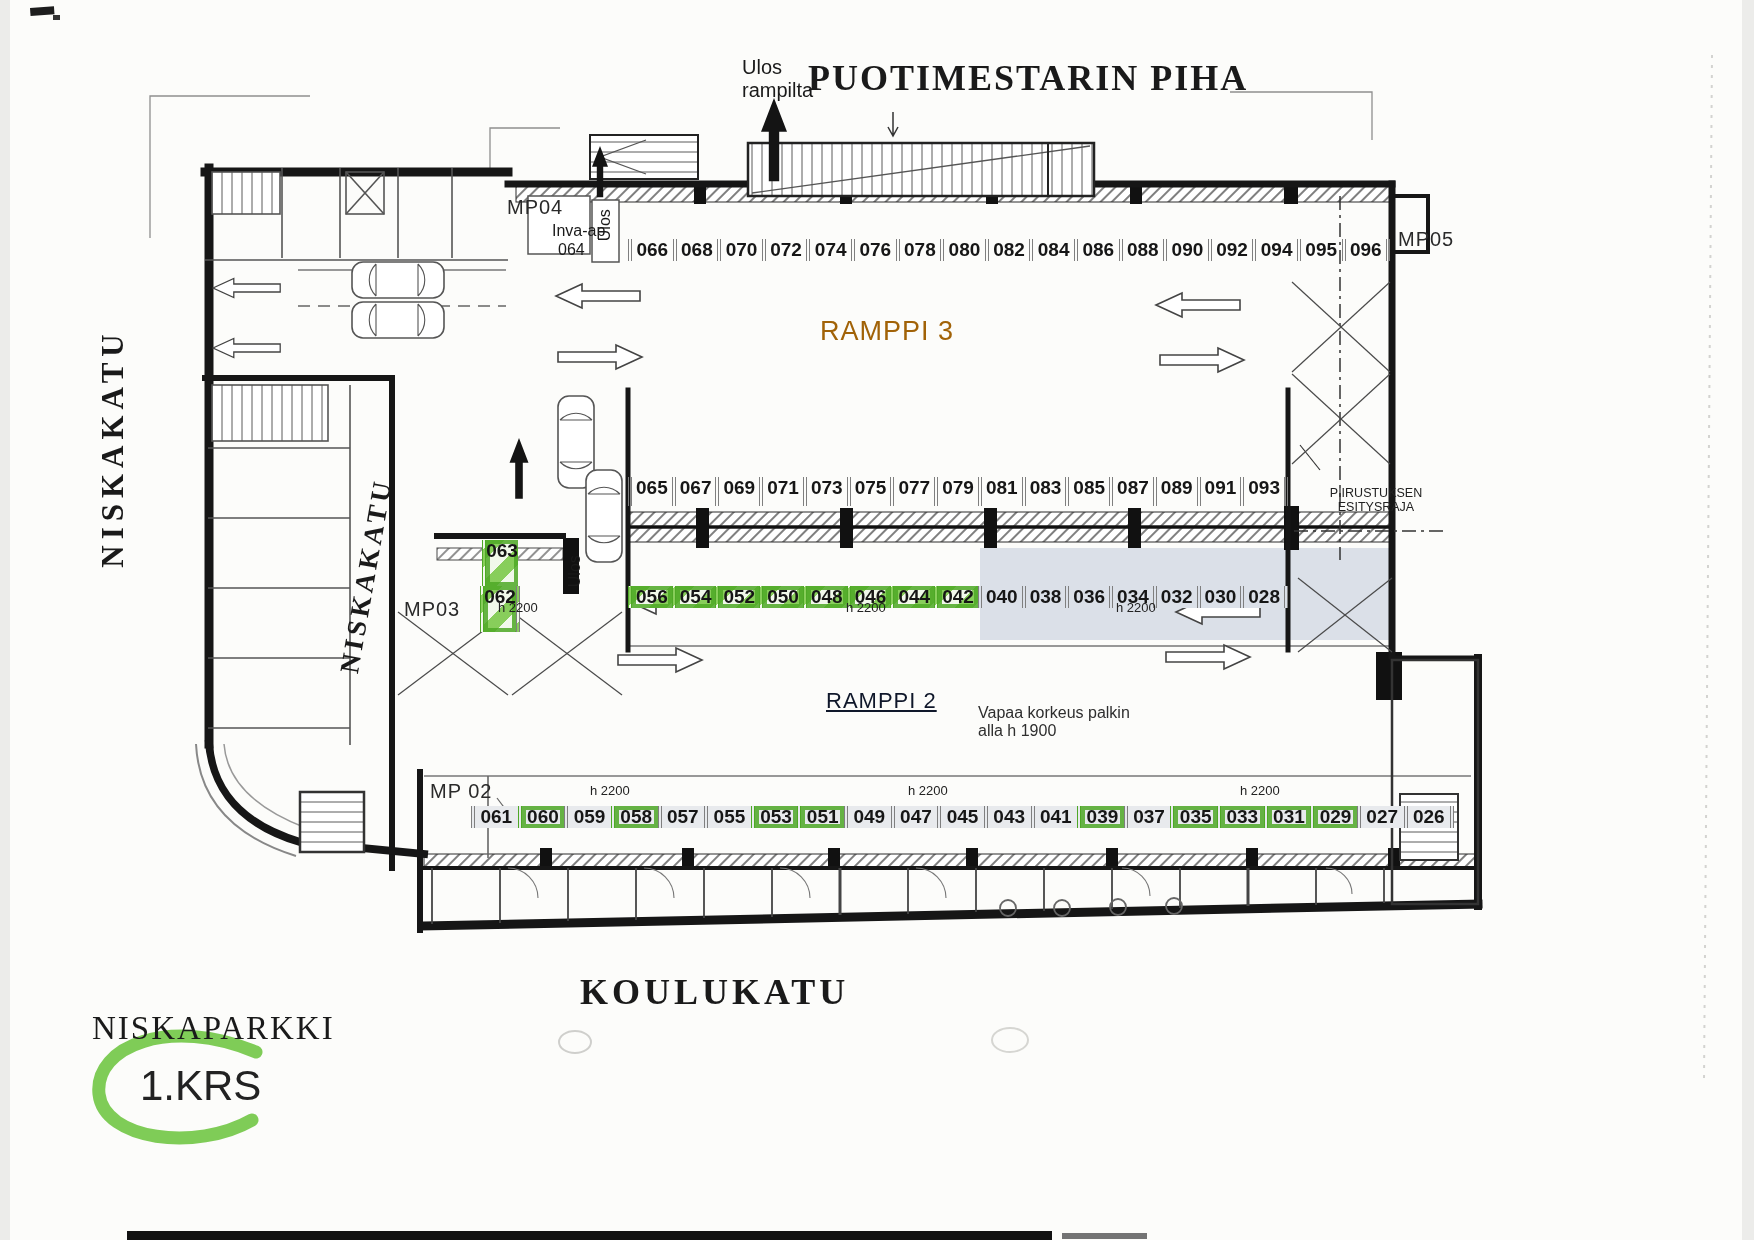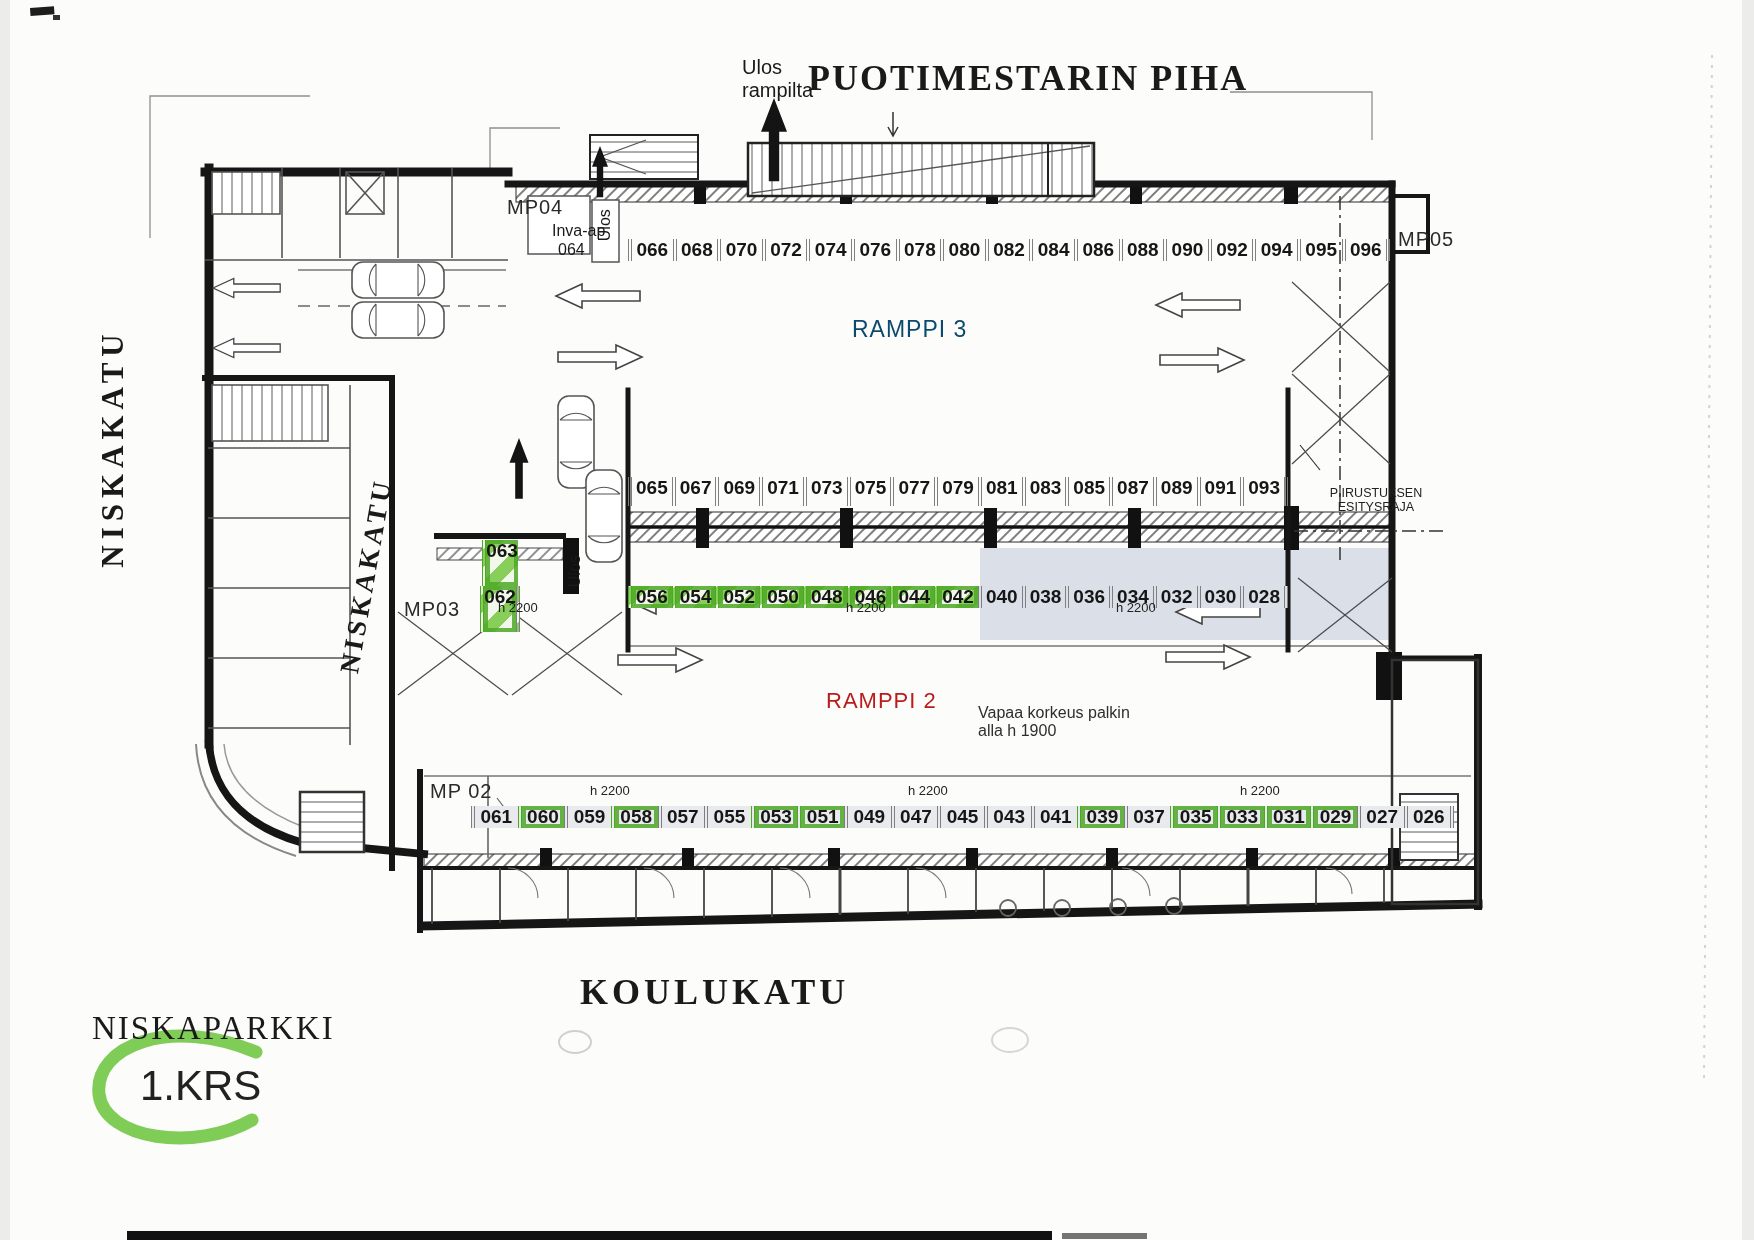--- a/index.html
+++ b/index.html
@@ -251,22 +251,22 @@
 
 <div class="lbl serif" style="left:-37px;top:430px;width:300px;height:36px;text-align:center;font-size:31px;font-weight:600;letter-spacing:6px;transform:rotate(-90deg);">NISKAKATU</div>
 
 <div class="lbl serif" style="left:243px;top:559px;width:250px;height:34px;text-align:center;font-size:27px;font-weight:600;letter-spacing:4px;transform:rotate(-80deg);">NISKAKATU</div>
 
 <div class="lbl serif" style="left:580px;top:972px;font-size:36px;font-weight:bold;letter-spacing:4px;">KOULUKATU</div>
 
 <div class="lbl serif" style="left:92px;top:1010px;font-size:33px;letter-spacing:2px;">NISKAPARKKI</div>
 <div class="lbl" style="left:140px;top:1062px;font-size:42px;color:#222;">1.KRS</div>
 
-<div class="lbl" style="left:852px;top:316px;font-size:23px;color:#0c4a6e;letter-spacing:1px;">RAMPPI 3</div>
-<div class="lbl" style="left:826px;top:688px;font-size:22px;color:#b91c1c;letter-spacing:1px;">RAMPPI 2</div>
+<div class="lbl" style="left:820px;top:316px;font-size:27px;color:#a16207;letter-spacing:1px;">RAMPPI 3</div>
+<div class="lbl" style="left:826px;top:688px;font-size:22px;color:#0f172a;letter-spacing:1px;text-decoration:underline;">RAMPPI 2</div>
 
 <div class="lbl note" style="left:978px;top:704px;">
   <div>Vapaa korkeus palkin</div>
   <div>alla  h 1900</div>
 </div>
 
 <div class="lbl" style="left:1302px;top:486px;width:148px;text-align:center;font-size:12.5px;color:#222;">
   <div>PIIRUSTUKSEN</div>
   <div>ESITYSRAJA</div>
 </div>

